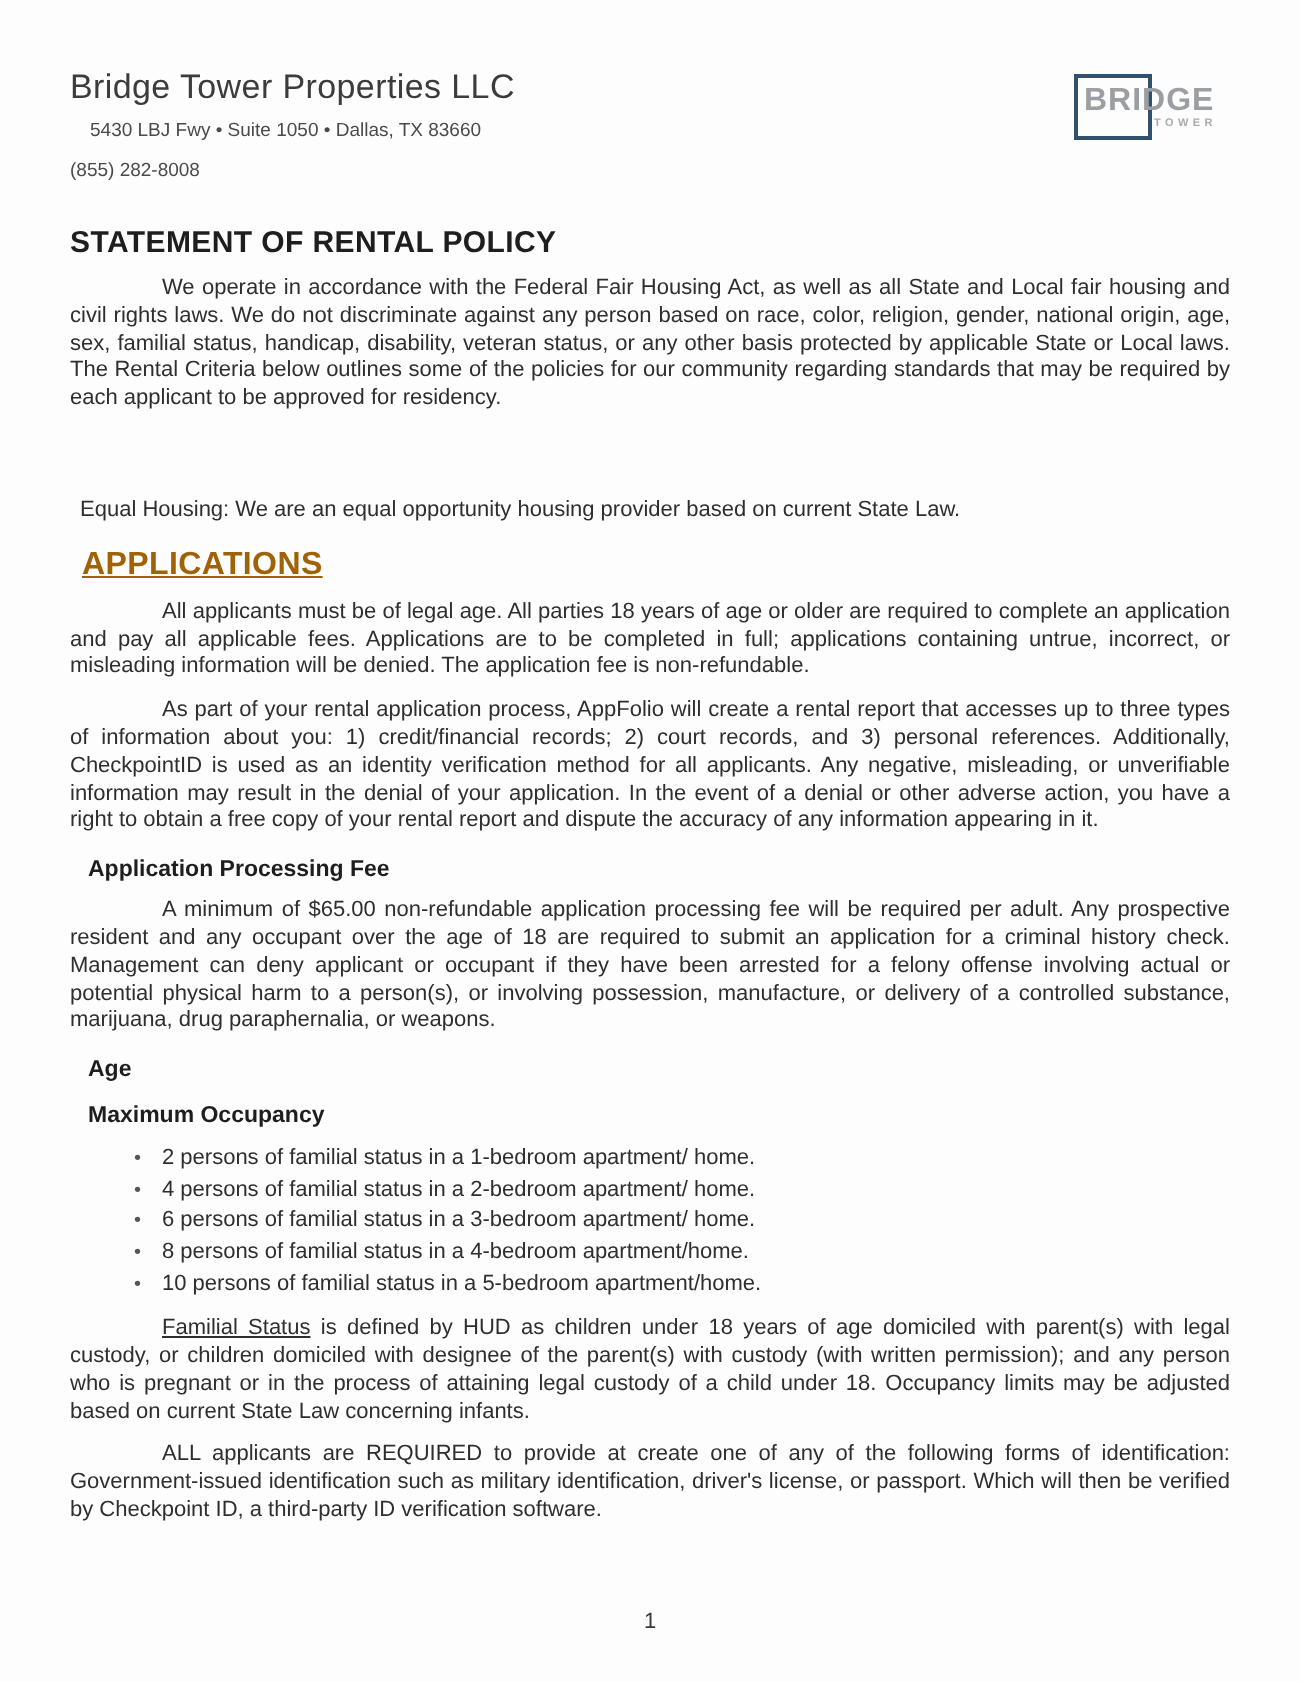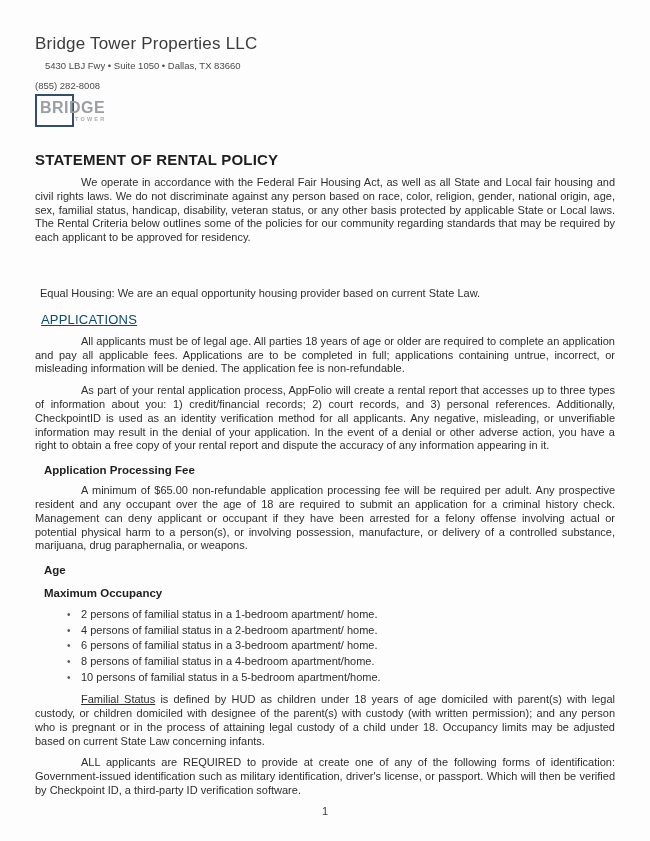--- a/index.html
+++ b/index.html
@@ -8,21 +8,21 @@
     background: #fdfdfd;
     font-family: "Liberation Sans", sans-serif;
     color: #2e2e2e;
     position: relative;
     overflow: hidden;
     box-sizing: border-box;
   }
   .page { padding: 34px 35px 0 35px; }
 
   
-  .header { display: flex; justify-content: space-between; align-items: flex-start; flex-direction: column; }
+  .header { display: flex; justify-content: space-between; align-items: flex-start; }
   .company-name { font-size: 17px; color: #3c3c3c; letter-spacing: 0.2px; }
   .company-address { font-size: 9.5px; color: #4a4a4a; margin: 6px 0 0 10px; }
   .company-phone { font-size: 9.5px; color: #4a4a4a; margin: 9px 0 0 0; }
 
   .logo { position: relative; width: 76px; height: 36px; margin-top: 2px; margin-right: 2px; }
   .logo-box { position: absolute; left: 0; top: 1px; width: 35px; height: 29px; border: 2px solid #30506e; background: transparent; }
   .logo-primary { position: absolute; left: 5px; top: 6px; font-size: 16px; font-weight: bold; color: #9b9ea2; letter-spacing: 0.5px; }
   .logo-secondary { position: absolute; left: 40px; top: 23px; font-size: 5.5px; font-weight: bold; color: #a8abaf; letter-spacing: 2.2px; }
 
   
@@ -31,21 +31,21 @@
   
   .para {
     font-size: 11px; line-height: 13.8px;
     text-align: justify;
     margin: 8px 0;
     text-indent: 46px;
   }
   .para.no-indent { text-indent: 0; margin-left: 5px; margin-top: 42px; }
 
   .section-heading {
-    font-size: 13px; font-weight: normal; color: #0c4a6e;
+    font-size: 16px; font-weight: bold; color: #a16207;
     text-decoration: underline;
     margin: 11px 0 3px 6px; letter-spacing: 0.2px;
   }
   .sub-heading {
     font-size: 11.5px; font-weight: bold; color: #1e1e1e;
     margin: 11px 0 3px 9px;
   }
 
   .bullet-list { list-style: none; margin: 8px 0; padding: 0 0 0 32px; }
   .bullet-list li {

